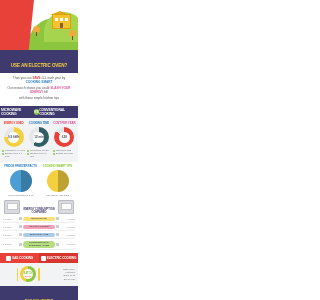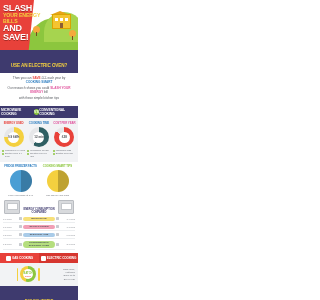--- a/index.html
+++ b/index.html
@@ -121,25 +121,20 @@
       <span class="win" style="left:2px;top:3px;"></span>
       <span class="win" style="left:7px;top:3px;"></span>
       <span class="win" style="left:12px;top:3px;"></span>
       <span class="win" style="left:7px;top:8px;height:5px;background:#8b5e34;"></span>
     </div>
     <span class="tree" style="left:33px;top:26px;"></span>
     <span class="trunk" style="left:36px;top:32px;"></span>
     <span class="tree" style="left:69px;top:30px;"></span>
     <span class="trunk" style="left:72px;top:36px;"></span>
     <div class="hero-red-shape"></div>
-    <div class="hero-title">
-      <div class="t1">SLASH</div>
-      <div class="t2">YOUR ENERGY BILLS</div>
-      <div class="t3">AND SAVE!</div>
-    </div>
   </div>
 
   <div class="banner">
     <span>USE AN ELECTRIC OVEN?</span>
   </div>
 
   <div class="intro">
     <p>
       <span>Then you can </span><span class="hl-red">SAVE</span><span> £££ each year by </span><span class="hl-blue">COOKING SMART</span>
     </p>

